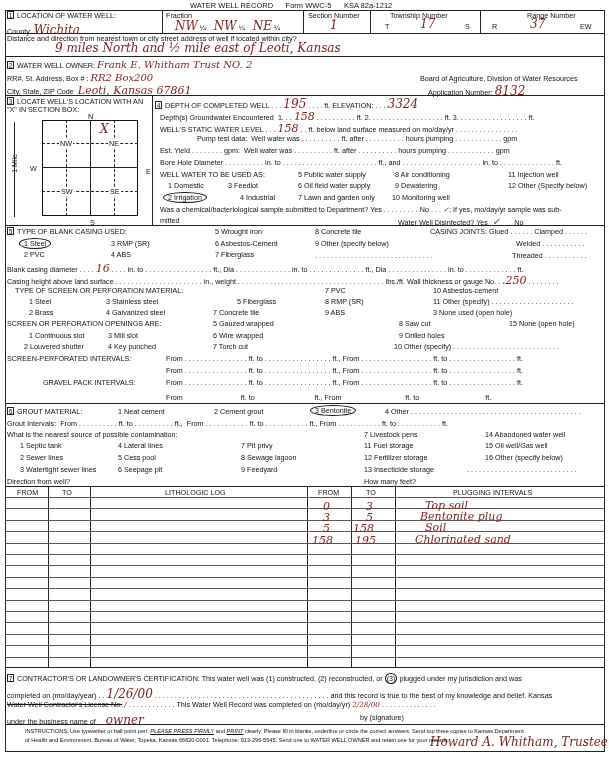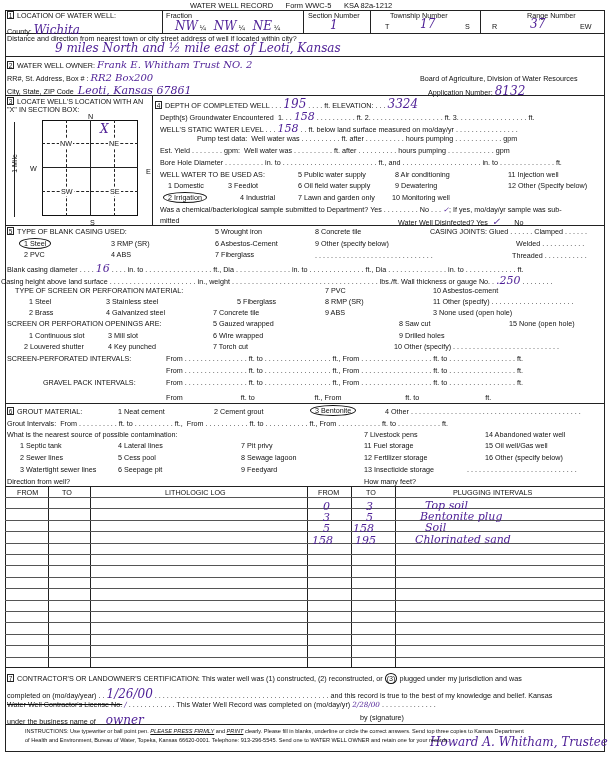--- a/index.html
+++ b/index.html
@@ -1,17 +1,17 @@
 <!DOCTYPE html>
 <html><head>
 <meta charset="utf-8">
 <style>
   * { box-sizing: border-box; margin: 0; padding: 0; }
   body { width: 609px; height: 764px; background: #fff; font-family: "Liberation Sans", sans-serif; color: #111; font-size: 7.2px; position: relative; overflow: hidden; }
-  .hw { font-family: "DejaVu Serif", serif; font-style: italic; color: #4c1d95; }
+  .hw { font-family: "DejaVu Serif", serif; font-style: italic; color: #7f1d1d; }
   .abs { position: absolute; white-space: nowrap; }
   .hline { position: absolute; height: 0; border-top: 1px solid #222; }
   .vline { position: absolute; width: 0; border-left: 1px solid #222; }
   .secnum { display: inline-block; border: 1px solid #222; width: 7px; height: 8px; font-size: 6.5px; line-height: 7px; text-align: center; margin-right: 3px; }
   .circled { border: 1.2px solid #111; border-radius: 50%; padding: 0 4px; }
   .frame { position: absolute; left: 5px; top: 10px; width: 600px; height: 742px; border: 1px solid #222; }
   .title { font-size: 7.5px; }
   .med { font-size: 12px; }
   .grid-box { position: absolute; border: 1.4px solid #111; }
 </style>
@@ -115,21 +115,21 @@
 <div class="abs" style="left:215px;top:227px;">5 Wrought iron</div>
 <div class="abs" style="left:215px;top:239px;">6 Asbestos-Cement</div>
 <div class="abs" style="left:215px;top:250px;">7 Fiberglass</div>
 <div class="abs" style="left:315px;top:227px;">8 Concrete tile</div>
 <div class="abs" style="left:315px;top:239px;">9 Other (specify below)</div>
 <div class="abs" style="left:315px;top:251px;">. . . . . . . . . . . . . . . . . . . . . . . . . . . . . .</div>
 <div class="abs" style="left:430px;top:227px;"><span>CASING JOINTS: Glued</span> . . . . . . <span>Clamped</span> . . . . . .</div>
 <div class="abs" style="left:516px;top:239px;"><span>Welded</span> . . . . . . . . . . .</div>
 <div class="abs" style="left:512px;top:251px;"><span>Threaded</span> . . . . . . . . . . .</div>
 <div class="abs" style="left:7px;top:262px;"><span>Blank casing diameter</span> . . . . <span class="hw" style="font-size:11px">16</span> . . . . <span>in. to</span> . . . . . . . . . . . . . . . . . <span>ft., Dia</span> . . . . . . . . . . . . . . <span>in. to</span> . . . . . . . . . . . . . . <span>ft., Dia</span> . . . . . . . . . . . . . . . <span>in. to</span> . . . . . . . . . . . . . ft.</div>
-<div class="abs" style="left:1px;top:274px;"><span>Casing height above land surface</span> . . . . . . . . . . . . . . . . . . . . . . <span>in., weight</span> . . . . . . . . . . . . . . . . . . . . . . . . . . . . . . . . . . . . . <span>lbs./ft. Wall thickness or gauge No.</span> . <span class="hw" style="font-size:11px">.250</span> . . . . . . . .</div>
+<div class="abs" style="left:7px;top:274px;"><span>Casing height above land surface</span> . . . . . . . . . . . . . . . . . . . . . . <span>in., weight</span> . . . . . . . . . . . . . . . . . . . . . . . . . . . . . . . . . . . . . <span>lbs./ft. Wall thickness or gauge No.</span> . <span class="hw" style="font-size:11px">.250</span> . . . . . . . .</div>
 <div class="abs" style="left:15px;top:286px;">TYPE OF SCREEN OR PERFORATION MATERIAL:</div>
 <div class="abs" style="left:29px;top:297px;">1 Steel</div>
 <div class="abs" style="left:29px;top:308px;">2 Brass</div>
 <div class="abs" style="left:106px;top:297px;">3 Stainless steel</div>
 <div class="abs" style="left:106px;top:308px;">4 Galvanized steel</div>
 <div class="abs" style="left:213px;top:297px;padding-left:24px;">5 Fiberglass</div>
 <div class="abs" style="left:213px;top:308px;">7 Concrete tile</div>
 <div class="abs" style="left:325px;top:286px;">7 PVC</div>
 <div class="abs" style="left:325px;top:297px;">8 RMP (SR)</div>
 <div class="abs" style="left:325px;top:308px;">9 ABS</div>

